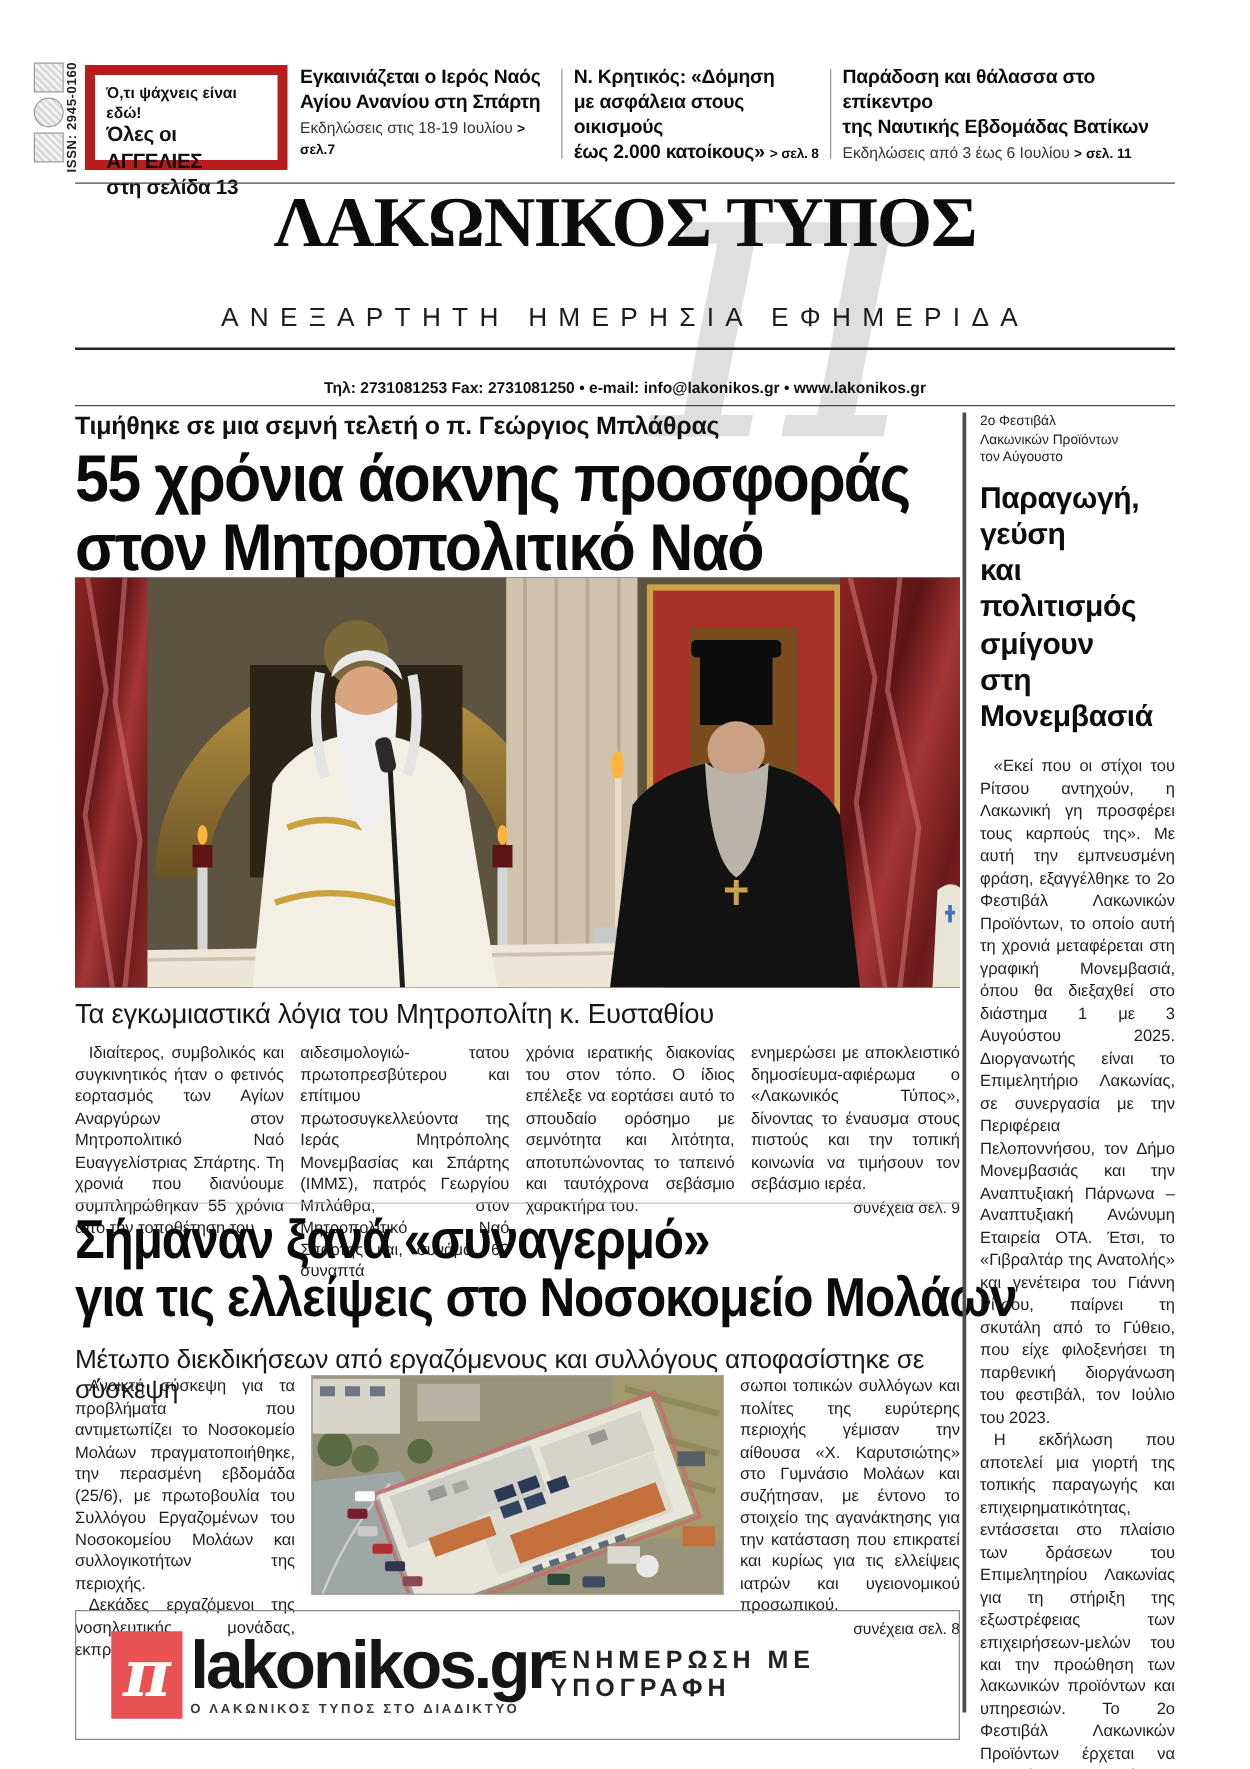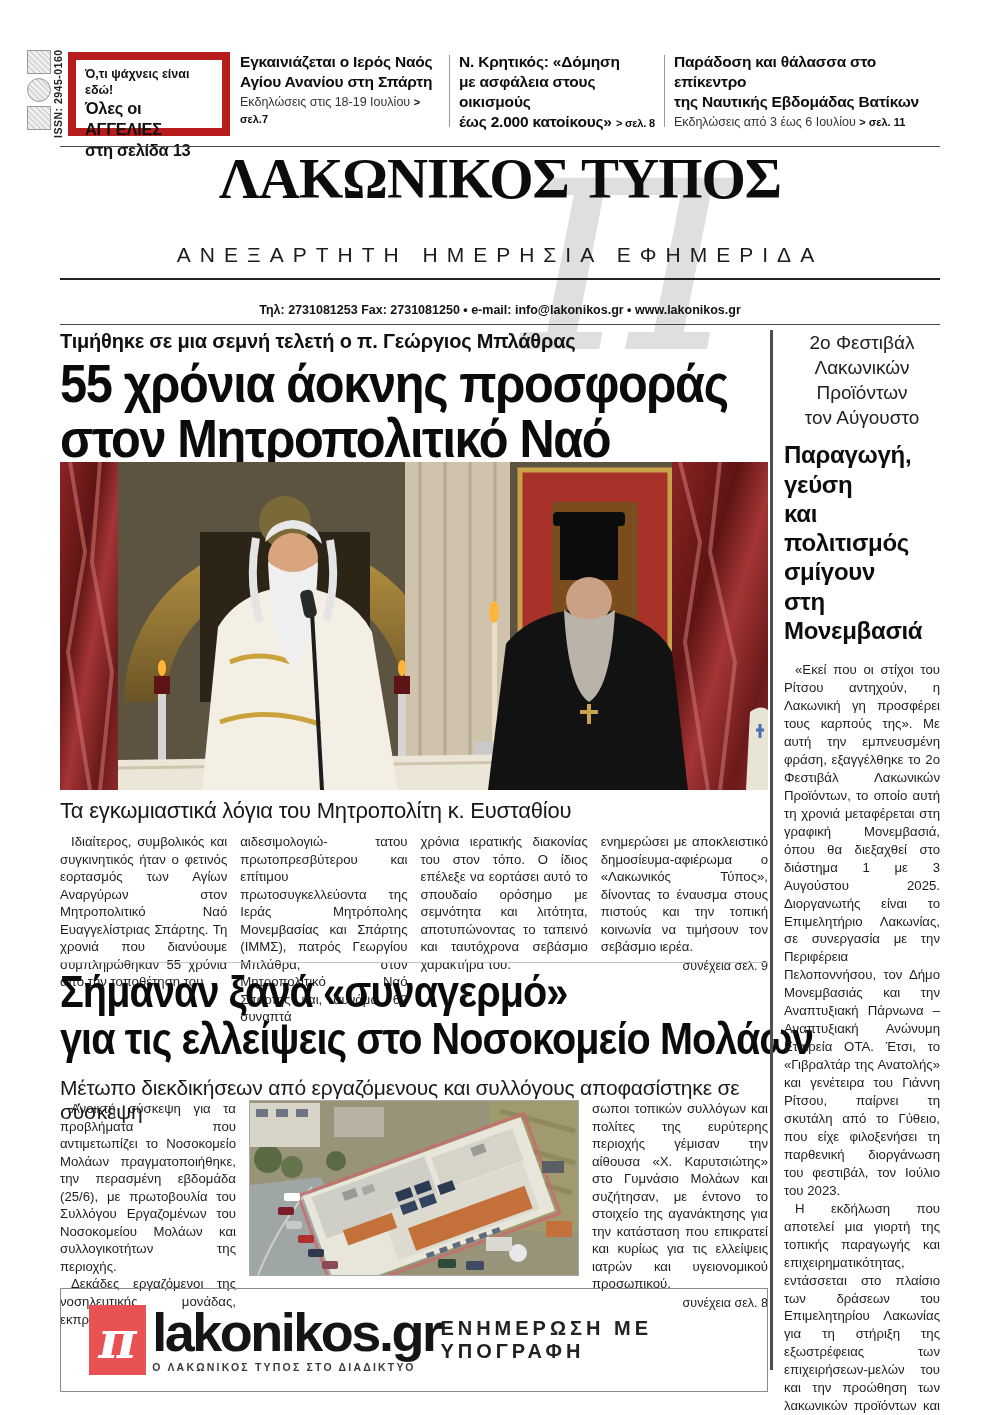--- a/index.html
+++ b/index.html
@@ -80,21 +80,21 @@
   .logo-sq .pi { font-family:"DejaVu Serif",serif; font-style:italic; font-weight:bold;
     font-size:52px; color:#ffffff; line-height:1; }
   .logo-txt { margin-left:6px; }
   .logo-main { font-size:54px; font-weight:800; letter-spacing:-2.5px; color:#151515; line-height:.95; }
   .logo-under { font-size:10.5px; font-weight:bold; letter-spacing:2.2px; color:#3a3a3a; margin-top:2px; }
   .slogan { margin-left:auto; font-size:20px; font-weight:bold; letter-spacing:4px; color:#222; }
 
   
   .side-rule { left:770px; top:330px; width:3px; height:1040px; background:#4f4f4f; }
   .sidebar { left:784px; top:330px; width:156px; }
-  .side-kicker { font-size:19px; line-height:1.32; color:#222;text-align:center; }
+  .side-kicker { font-size:11px; line-height:1.32; color:#222; }
   .side-title { font-size:24px; font-weight:bold; line-height:1.22; letter-spacing:-.3px; margin-top:10px; color:#0d0d0d;}
   .side-body { margin-top:16px; font-size:13.2px; line-height:1.36; text-align:justify; color:#1e1e1e; }
   .side-body p { text-indent:11px; }
 </style>
 </head>
 <body>
 
 <div id="page">
 
   <div class="abs postal-col">

